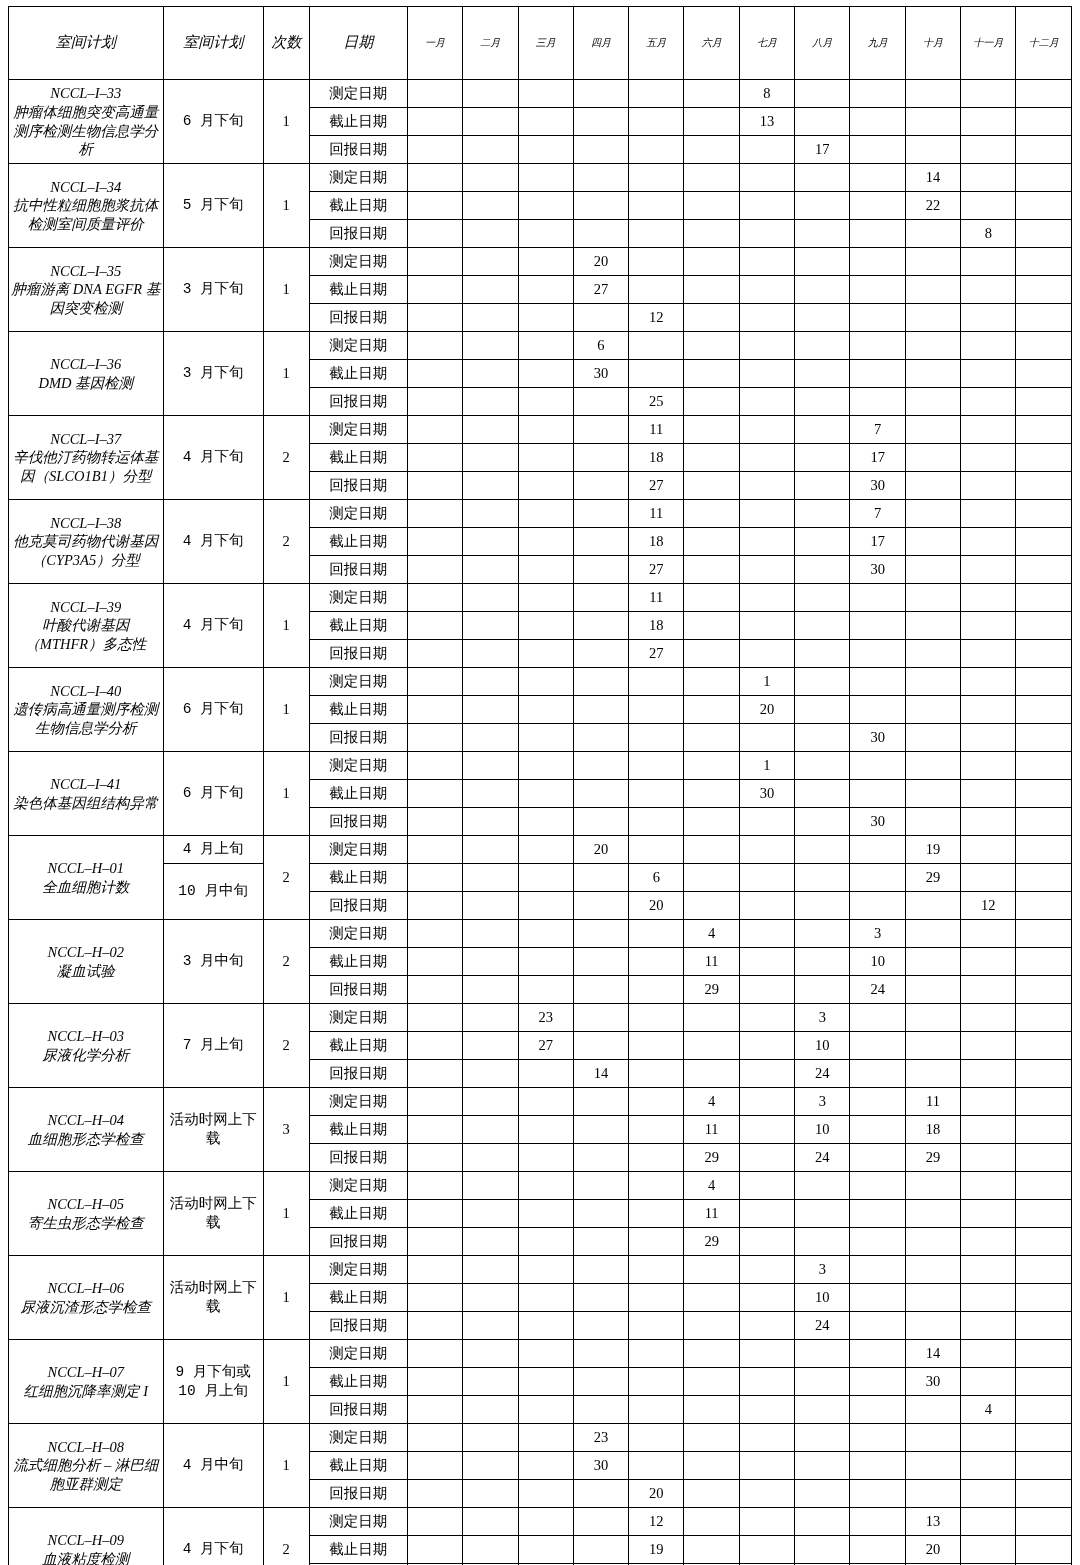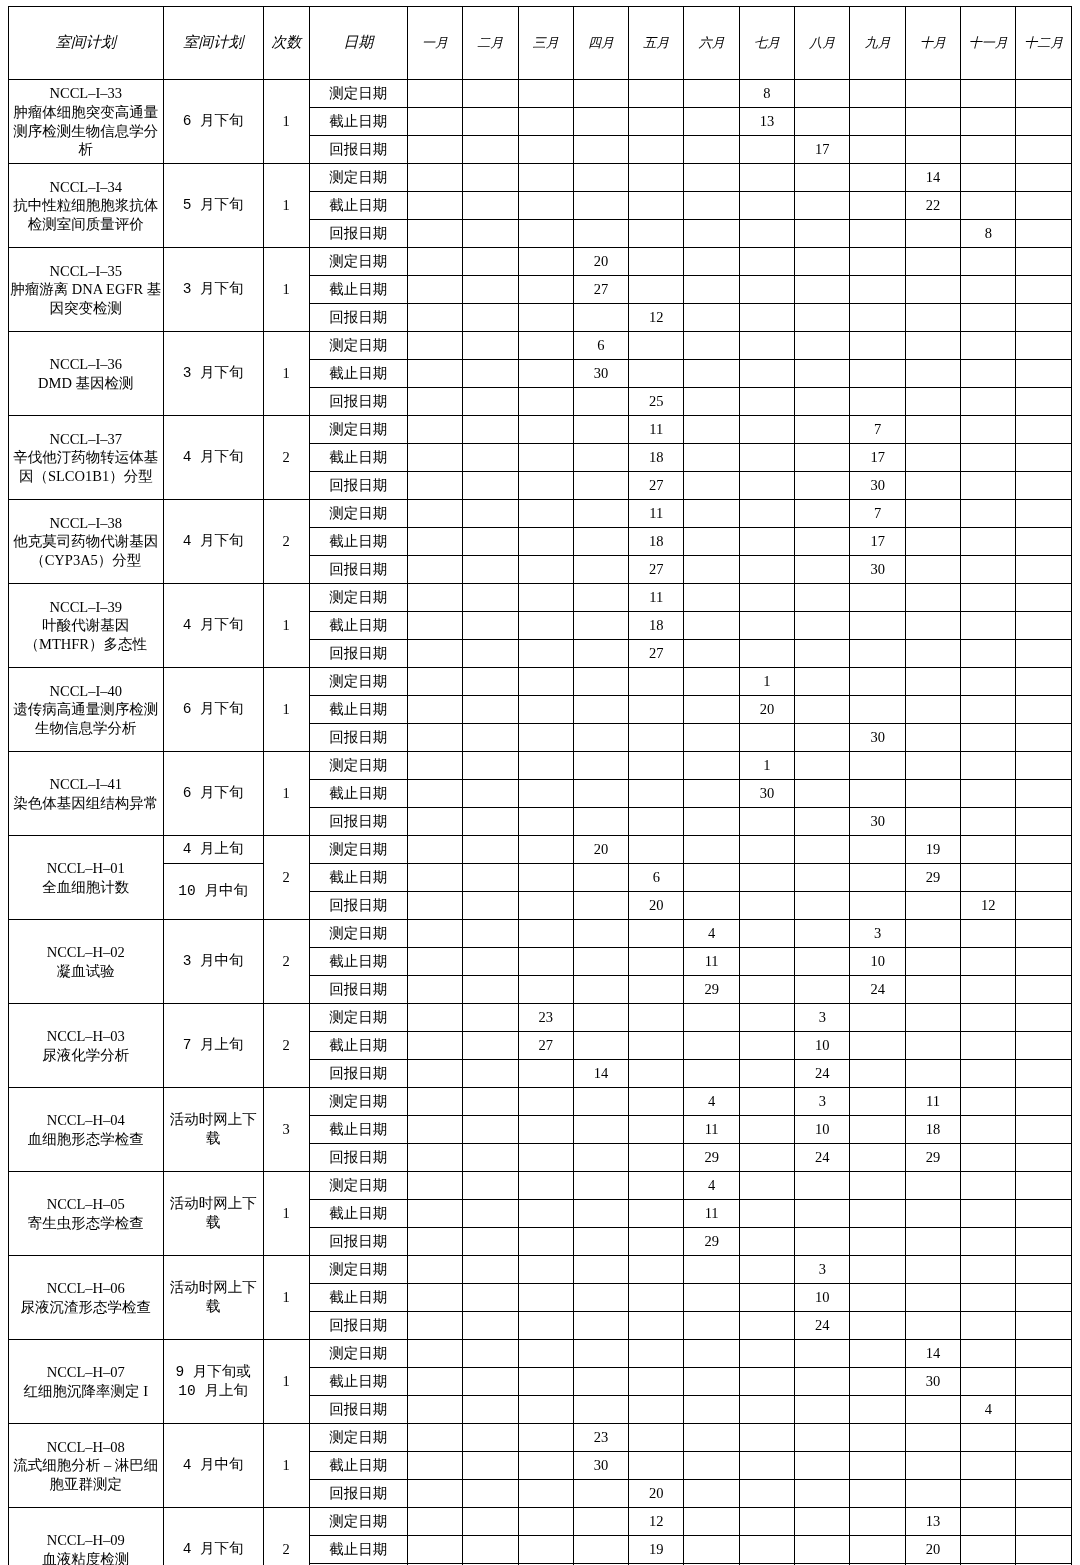--- a/index.html
+++ b/index.html
@@ -32,25 +32,26 @@
     background: #fff;
   }
   thead th {
     background: #e8e8e8;
     font-weight: normal;
     height: 72px;
     padding: 2px 1px;
     font-style: italic;
   }
   thead th.colname { font-size: 15px; }
-  thead th.month { font-size: 13px; }
+  thead th.month { font-size: 10px; }
   .name-cell {
     font-size: 14.5px;
     padding: 3px 4px;
     line-height: 1.3;
+    font-style: italic;
   }
   .mail-cell {
     font-size: 14.5px;
     padding: 3px 3px;
     line-height: 1.3;
     font-family: Liberation Mono, monospace;
   }
   .times-cell {
     font-size: 14.5px;
   }

